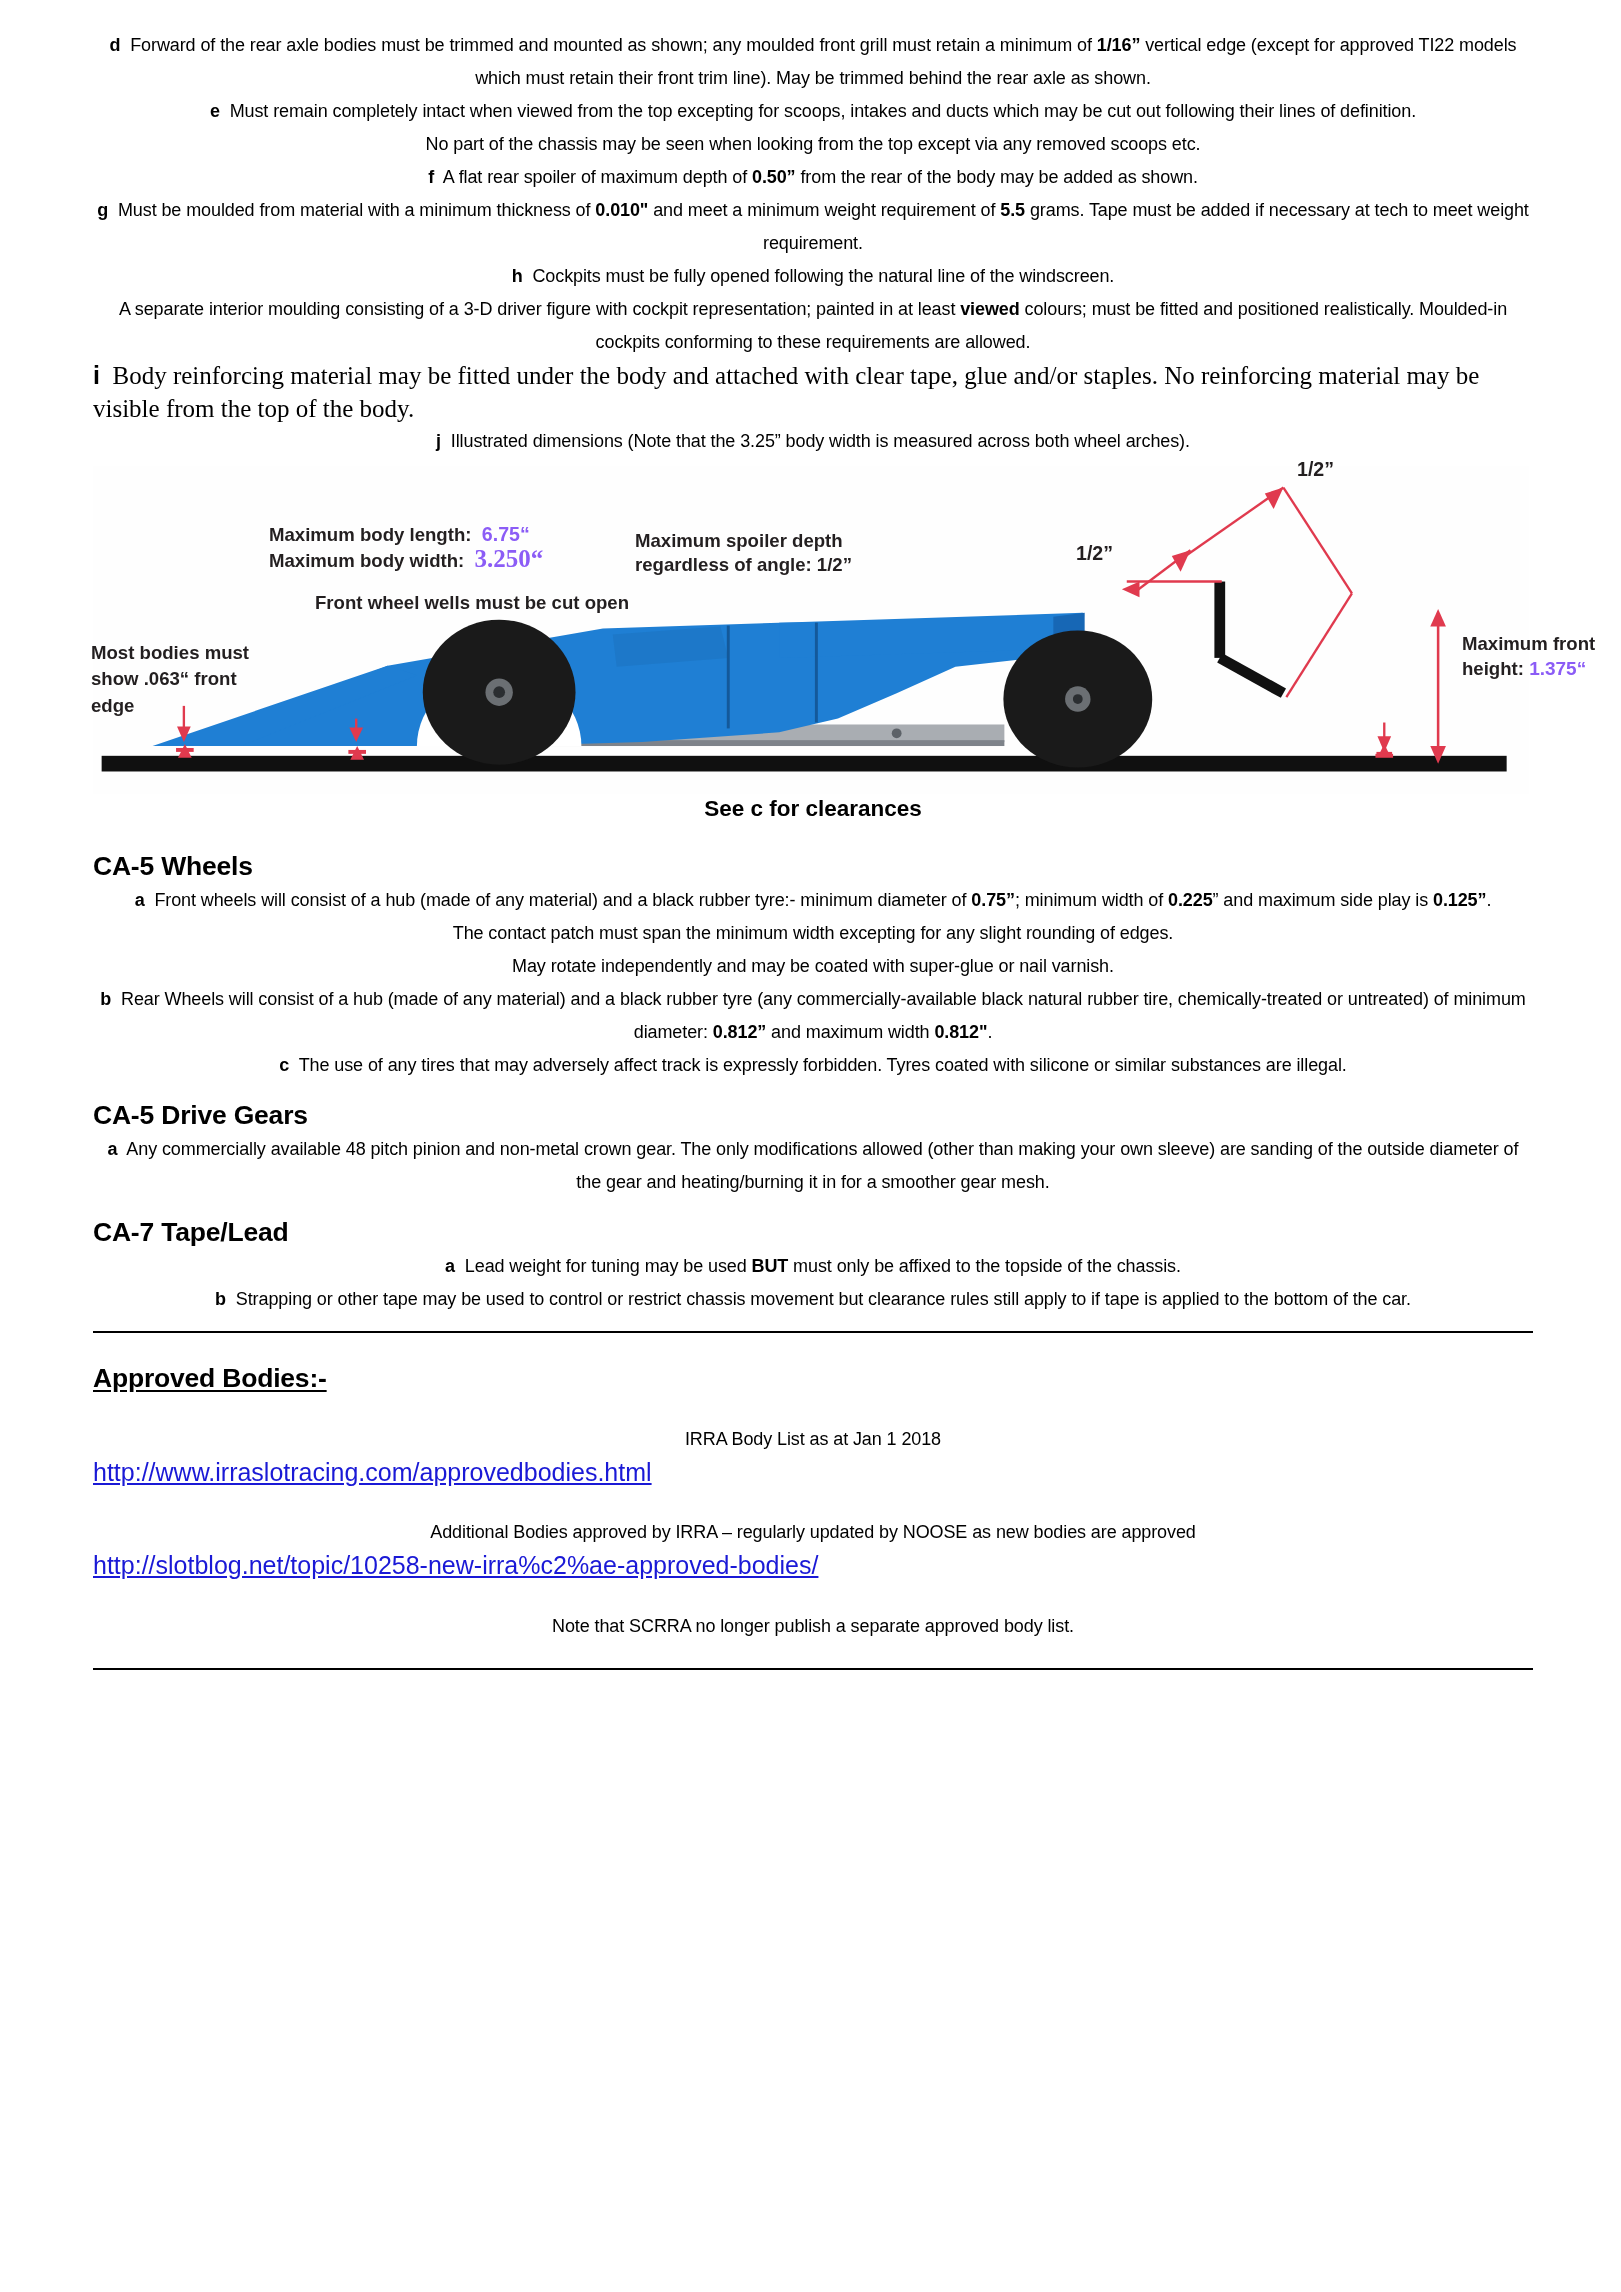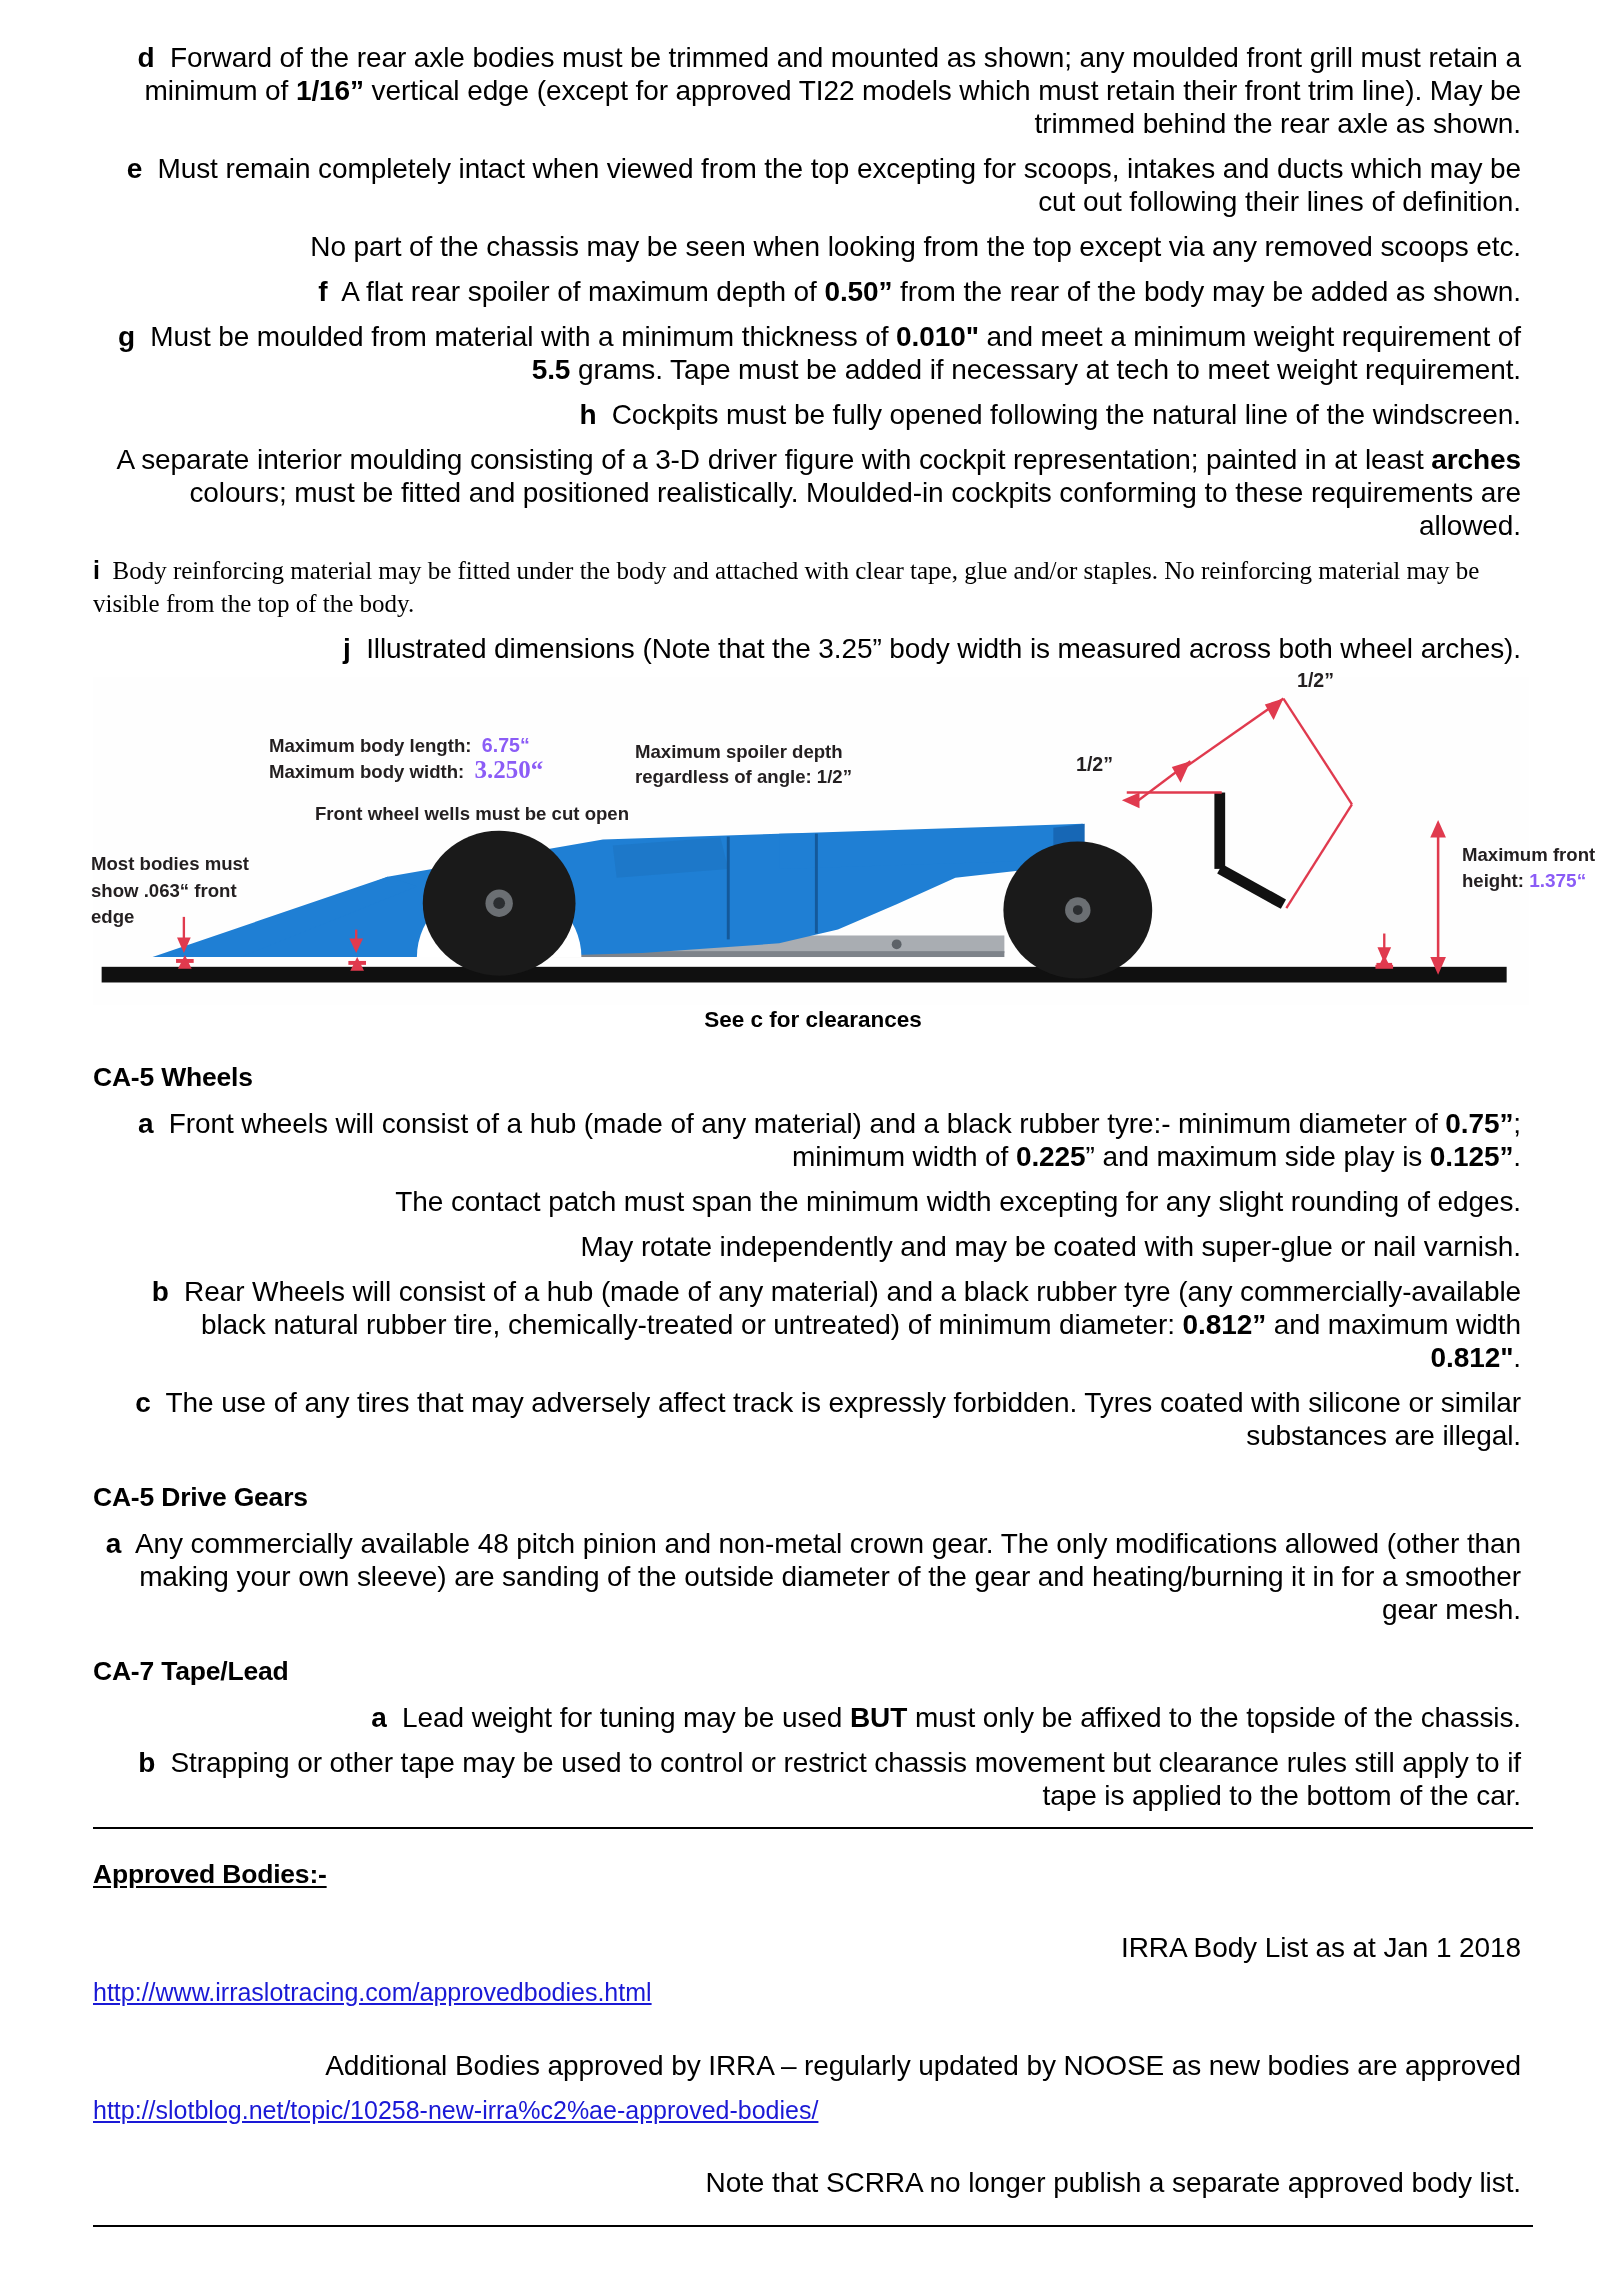--- a/index.html
+++ b/index.html
@@ -18,25 +18,25 @@
   .page {
     position: relative;
     width: 1621px;
     height: 2293px;
     box-sizing: border-box;
     padding: 29px 88px 0 93px;
   }
 
   
   .para {
-    font-size: 28px;
+    font-size: 18px;
     line-height: 33px;
     letter-spacing: -0.1px;
-    margin: 12px;
-    text-align: right;
+    margin: 0;
+    text-align: center;
   }
   .para b { font-weight: bold; }
   .serif {
     font-family: "Liberation Serif", serif;
     font-size: 25px;
     line-height: 33px;
     margin: 0;
   }
   .serif b { font-weight: bold; font-family: "Liberation Sans", sans-serif; }
 
@@ -112,21 +112,21 @@
   <p class="para"><b>e</b>&nbsp; <span>Must remain completely intact when viewed from the top excepting for scoops, intakes and ducts which may be cut out following their lines of definition.</span></p>
 
   <p class="para">No part of the chassis may be seen when looking from the top except via any removed scoops etc.</p>
 
   <p class="para"><b>f</b>&nbsp; <span>A flat rear spoiler of maximum depth of </span><b>0.50”</b><span> from the rear of the body may be added as shown.</span></p>
 
   <p class="para"><b>g</b>&nbsp; <span>Must be moulded from material with a minimum thickness of </span><b>0.010"</b><span> and meet a minimum weight requirement of </span><b>5.5</b><span> grams. Tape must be added if necessary at tech to meet weight requirement.</span></p>
 
   <p class="para"><b>h</b>&nbsp; <span>Cockpits must be fully opened following the natural line of the windscreen.</span></p>
 
-  <p class="para"><span>A separate interior moulding consisting of a 3-D driver figure with cockpit representation; painted in at least </span><b>arches</b><span> colours; must be fitted and positioned realistically. Moulded-in cockpits conforming to these requirements are allowed.</span></p>
+  <p class="para"><span>A separate interior moulding consisting of a 3-D driver figure with cockpit representation; painted in at least </span><b>viewed</b><span> colours; must be fitted and positioned realistically. Moulded-in cockpits conforming to these requirements are allowed.</span></p>
 
   <p class="serif"><b>i</b>&nbsp; <span>Body reinforcing material may be fitted under the body and attached with clear tape, glue and/or staples. No reinforcing material may be visible from the top of the body.</span></p>
 
   <p class="para"><b>j</b>&nbsp; <span>Illustrated dimensions (Note that the 3.25” body width is measured across both wheel arches).</span></p>
 
   
   <div class="diagram">
 
     <svg class="car-wrap" viewBox="0 0 1465 335">
 

